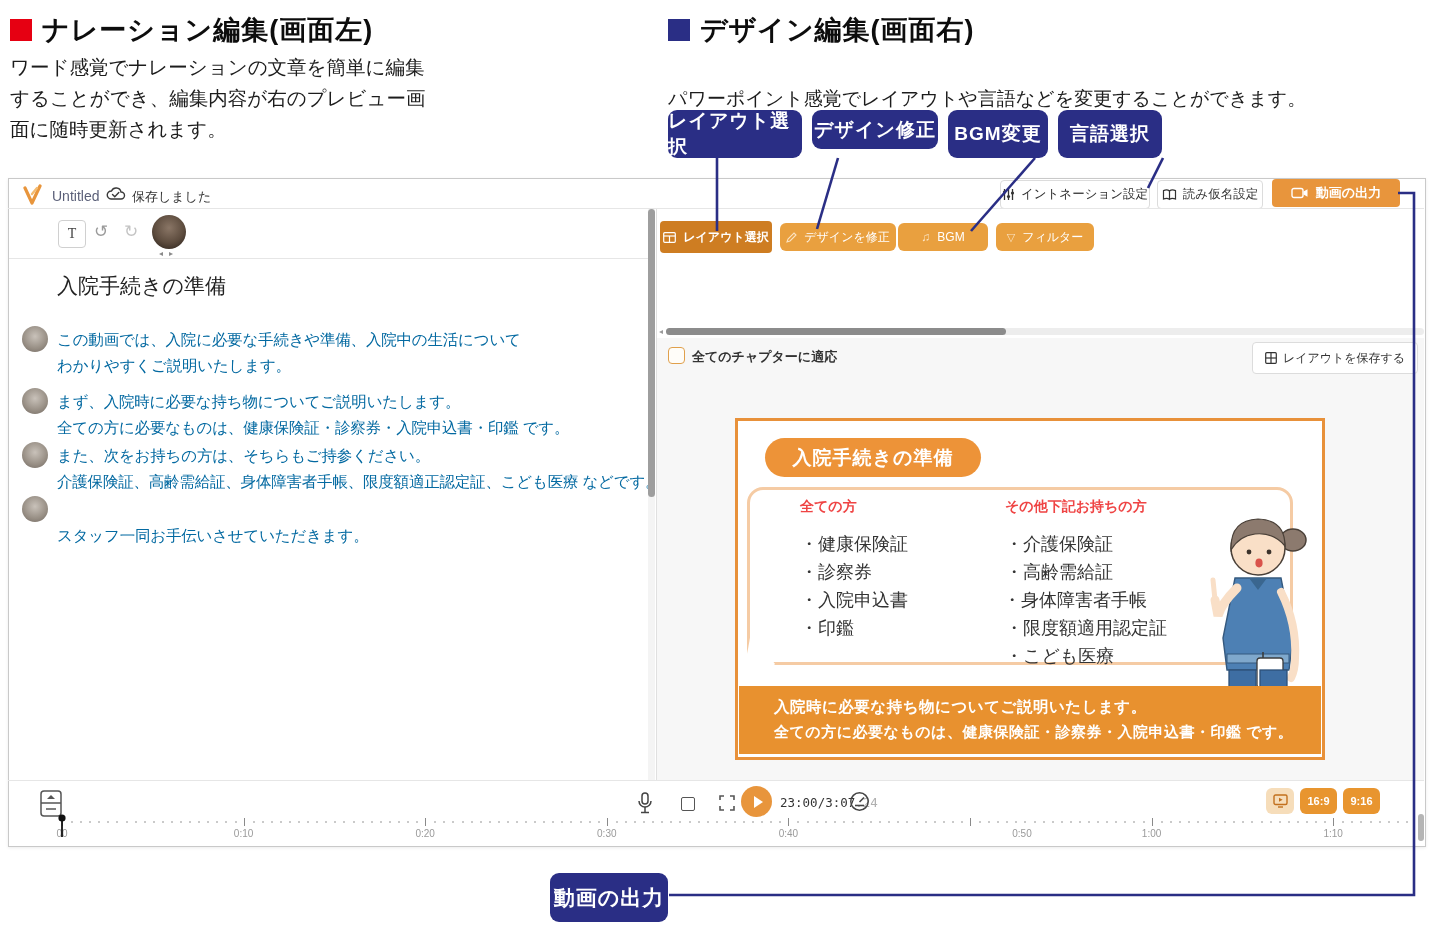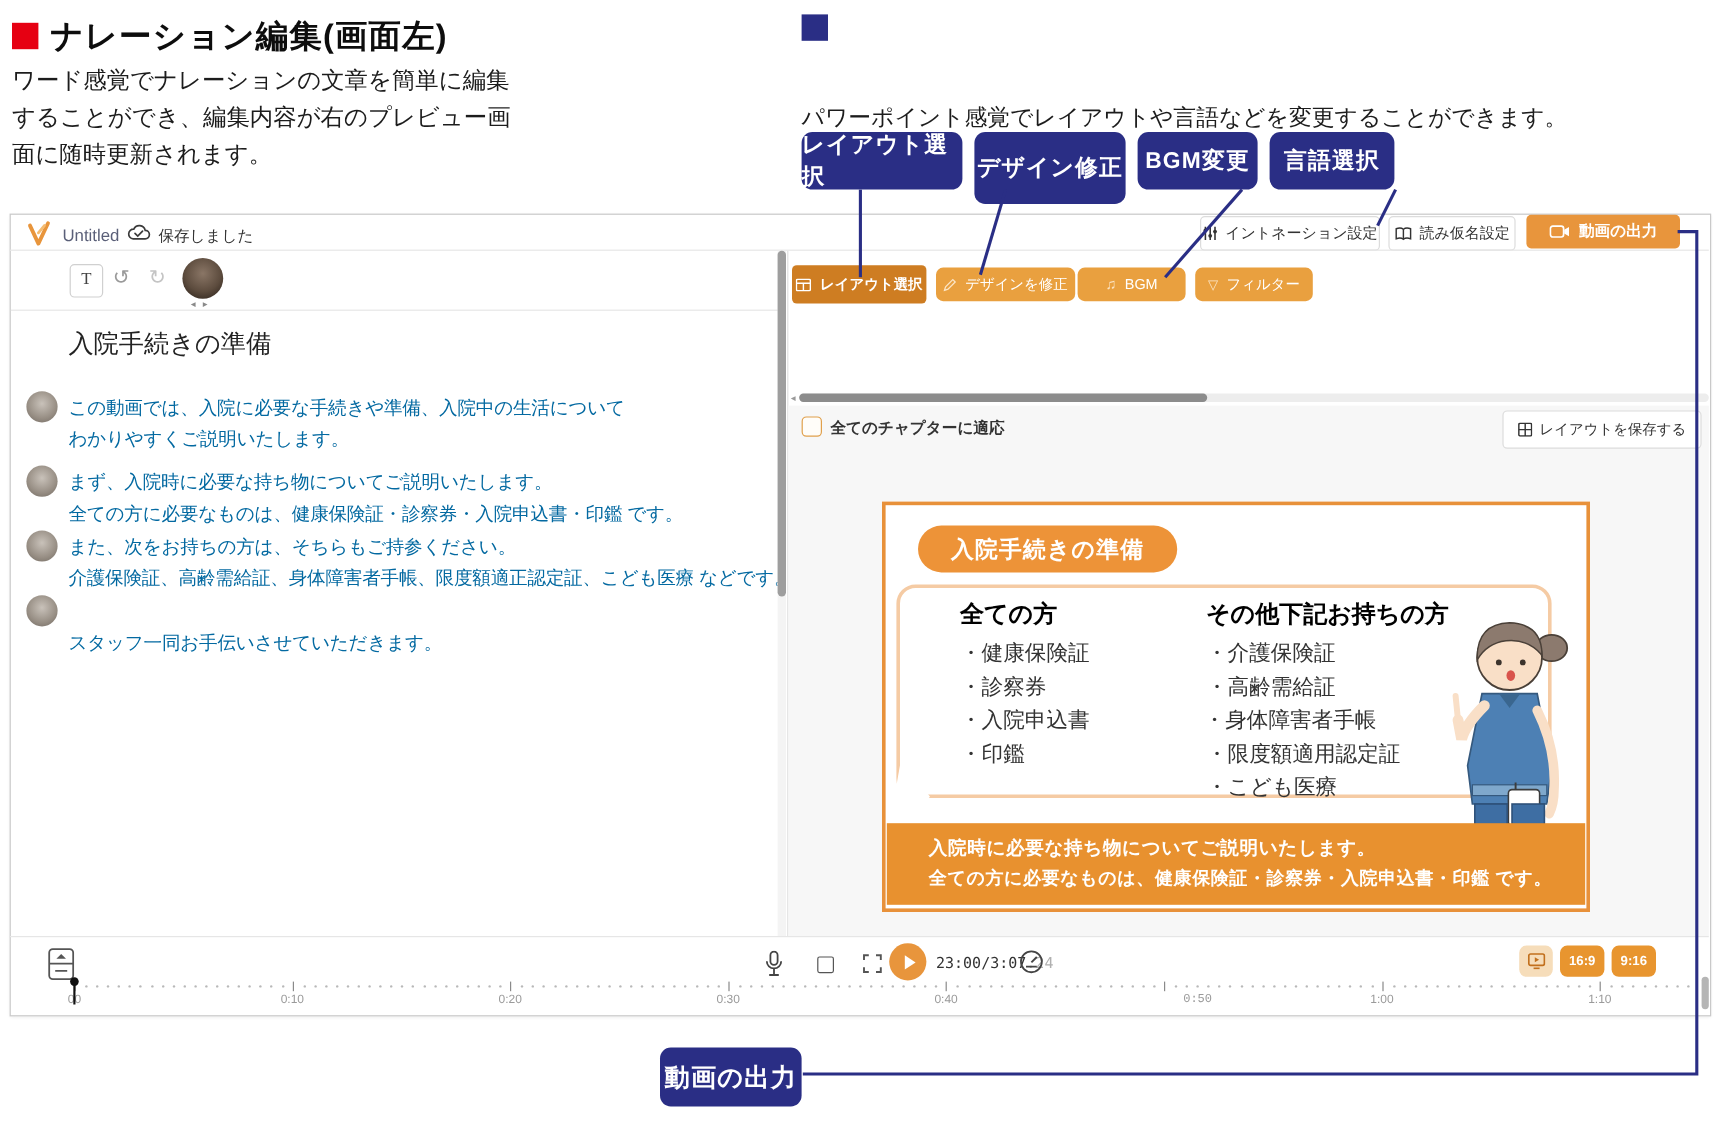--- a/index.html
+++ b/index.html
@@ -30,21 +30,21 @@
             border-radius:4px;background:#fff;color:#444;}
   .avatar{border-radius:50%;background:radial-gradient(circle at 50% 38%,#8a7666 0%,#5d4c3e 55%,#241c16 100%);}
   .p-avatar{border-radius:50%;background:radial-gradient(circle at 50% 40%,#c9c2ba 0%,#978e84 60%,#6f675f 100%);}
   .editor-line{font-size:15.5px;letter-spacing:-0.2px;color:#0369a1;white-space:nowrap;}
 
   
   #slide{left:735px;top:418px;width:590px;height:342px;background:#fff;border:3px solid #e8913a;box-sizing:border-box;}
   .slide-pill{background:#ed9338;color:#fff;border-radius:20px;display:flex;align-items:center;
               justify-content:center;font-weight:bold;font-size:19px;letter-spacing:1px;}
   .slide-box{background:#fff;border:3px solid #f5cba4;border-radius:16px;box-sizing:border-box;}
-  .slide-h{font-size:20px;font-weight:bold;color:#000000;}
+  .slide-h{font-size:14px;font-weight:bold;color:#ef4444;}
   .slide-li{font-size:18px;line-height:28px;color:#333;font-weight:500;white-space:nowrap;}
   .slide-sub{color:#fff;font-weight:bold;font-size:15px;letter-spacing:.5px;white-space:nowrap;}
 
   
   .ratio-btn{background:#e8952f;color:#fff;font-weight:bold;font-size:11px;border-radius:6px;
              display:flex;align-items:center;justify-content:center;}
   .time-txt{font-family:"DejaVu Sans Mono",monospace;font-size:12.5px;color:#333;}
   .time-frames{color:#b0b0b0;}
   .tick-major{position:absolute;top:3px;width:1px;height:8px;background:#8a8a8a;}
   .tick-dot{position:absolute;top:6px;width:2px;height:2px;background:#b8b8b8;border-radius:1px;}
@@ -59,26 +59,26 @@
   <div class="abs" style="left:10px;top:12px;">
     <span class="doc-sq" style="background:#e60012;"></span><span class="doc-title">ナレーション編集(画面左)</span>
   </div>
   <div class="abs doc-body" style="left:10px;top:52px;">
     <div>ワード感覚でナレーションの文章を簡単に編集</div>
     <div>することができ、編集内容が右のプレビュー画</div>
     <div>面に随時更新されます。</div>
   </div>
 
   <div class="abs" style="left:668px;top:12px;">
-    <span class="doc-sq" style="background:#2a2e85;"></span>
+    <span class="doc-sq" style="background:#2a2e85;"></span><span class="doc-title">デザイン編集(画面右)</span>
   </div>
   <div class="abs doc-body nowrap" style="left:668px;top:55px;font-size:19px;margin-top:28px;">パワーポイント感覚でレイアウトや言語などを変更することができます。</div>
 
   <div class="abs callout" style="left:668px;top:110px;width:134px;height:48px;">レイアウト選択</div>
-  <div class="abs callout" style="left:812px;top:110px;width:126px;height:60px;">デザイン修正</div>
+  <div class="abs callout" style="left:812px;top:110px;width:126px;height:39px;">デザイン修正</div>
   <div class="abs callout" style="left:948px;top:110px;width:100px;height:48px;">BGM変更</div>
   <div class="abs callout" style="left:1058px;top:110px;width:104px;height:48px;">言語選択</div>
 
   <div id="app" class="abs"></div>
 
   <div class="abs" style="left:22px;top:184px;">
     <svg width="22" height="22" viewBox="0 0 22 22">
       <path d="M3,4 L10,19 L18,2" fill="none" stroke="#e8953c" stroke-width="3.2" stroke-linecap="round" stroke-linejoin="round"></path>
       <path d="M10,10 L15,4" fill="none" stroke="#f4bc72" stroke-width="2.4" stroke-linecap="round"></path>
     </svg>
@@ -305,21 +305,21 @@
       <div class="tick-label" style="left: 62px;">00</div>
       <div class="tick-major" style="left: 243.6px;"></div>
       <div class="tick-label" style="left: 243.6px;">0:10</div>
       <div class="tick-major" style="left: 425.2px;"></div>
       <div class="tick-label" style="left: 425.2px;">0:20</div>
       <div class="tick-major" style="left: 606.8px;"></div>
       <div class="tick-label" style="left: 606.8px;">0:30</div>
       <div class="tick-major" style="left: 788.4px;"></div>
       <div class="tick-label" style="left: 788.4px;">0:40</div>
       <div class="tick-major" style="left: 970px;"></div>
-      <div class="tick-label" style="left: 998px; font-family: Liberation Mono, monospace;">0:50</div>
+      <div class="tick-label" style="left: 1022px;">0:50</div>
       <div class="tick-major" style="left: 1151.6px;"></div>
       <div class="tick-label" style="left: 1151.6px;">1:00</div>
       <div class="tick-major" style="left: 1333.2px;"></div>
       <div class="tick-label" style="left: 1333.2px;">1:10</div>
       <div class="tick-dot" style="left: 71.08px;"></div>
       <div class="tick-dot" style="left: 80.16px;"></div>
       <div class="tick-dot" style="left: 89.24px;"></div>
       <div class="tick-dot" style="left: 98.32px;"></div>
       <div class="tick-dot" style="left: 107.4px;"></div>
       <div class="tick-dot" style="left: 116.48px;"></div>

